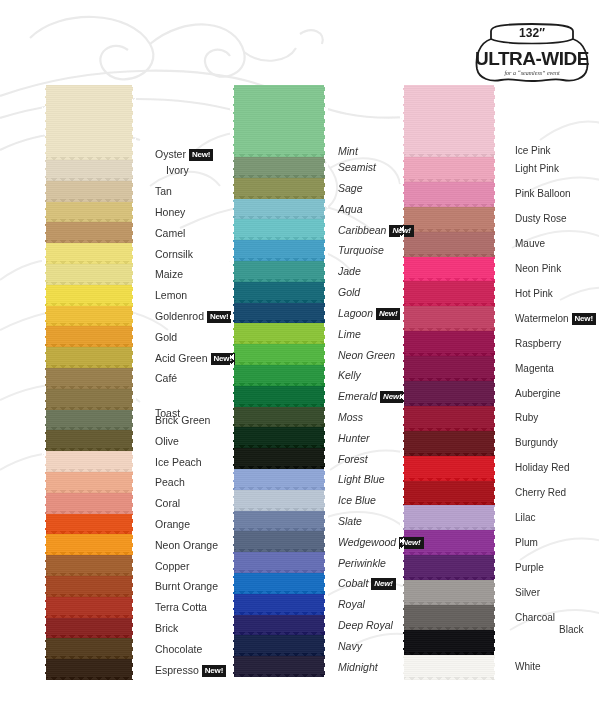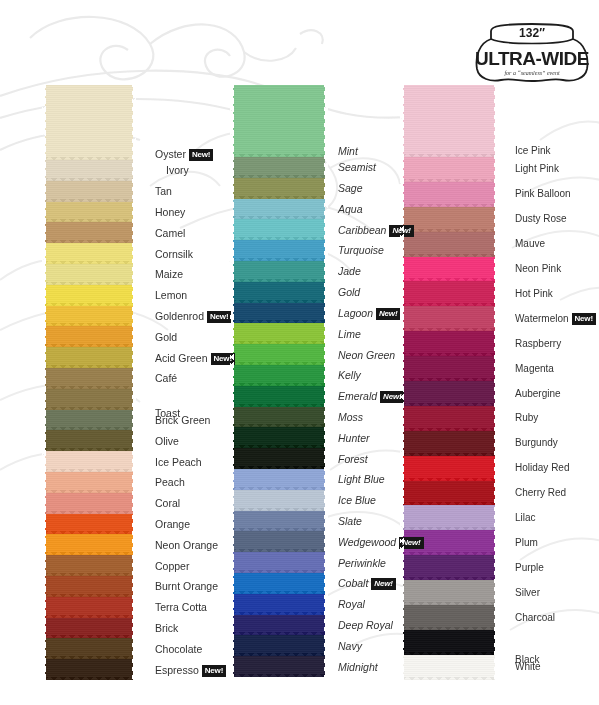--- a/index.html
+++ b/index.html
@@ -440,16 +440,16 @@
       <div class="label" style="top: 307.55px;"><span>Aubergine</span></div>
       <div class="label" style="top: 332.45px;"><span>Ruby</span></div>
       <div class="label" style="top: 357.35px;"><span>Burgundy</span></div>
       <div class="label" style="top: 382.25px;"><span>Holiday Red</span></div>
       <div class="label" style="top: 407.15px;"><span>Cherry Red</span></div>
       <div class="label" style="top: 432.05px;"><span>Lilac</span></div>
       <div class="label" style="top: 456.95px;"><span>Plum</span></div>
       <div class="label" style="top: 481.85px;"><span>Purple</span></div>
       <div class="label" style="top: 506.75px;"><span>Silver</span></div>
       <div class="label" style="top: 531.65px;"><span>Charcoal</span></div>
-      <div class="label" style="top: 574px;"><span>Black</span></div>
+      <div class="label" style="top: 544px; margin-left: 44px;"><span>Black</span></div>
       <div class="label" style="top: 581.45px;"><span>White</span></div>
     </div>
 </div>
 
 </body></html>

